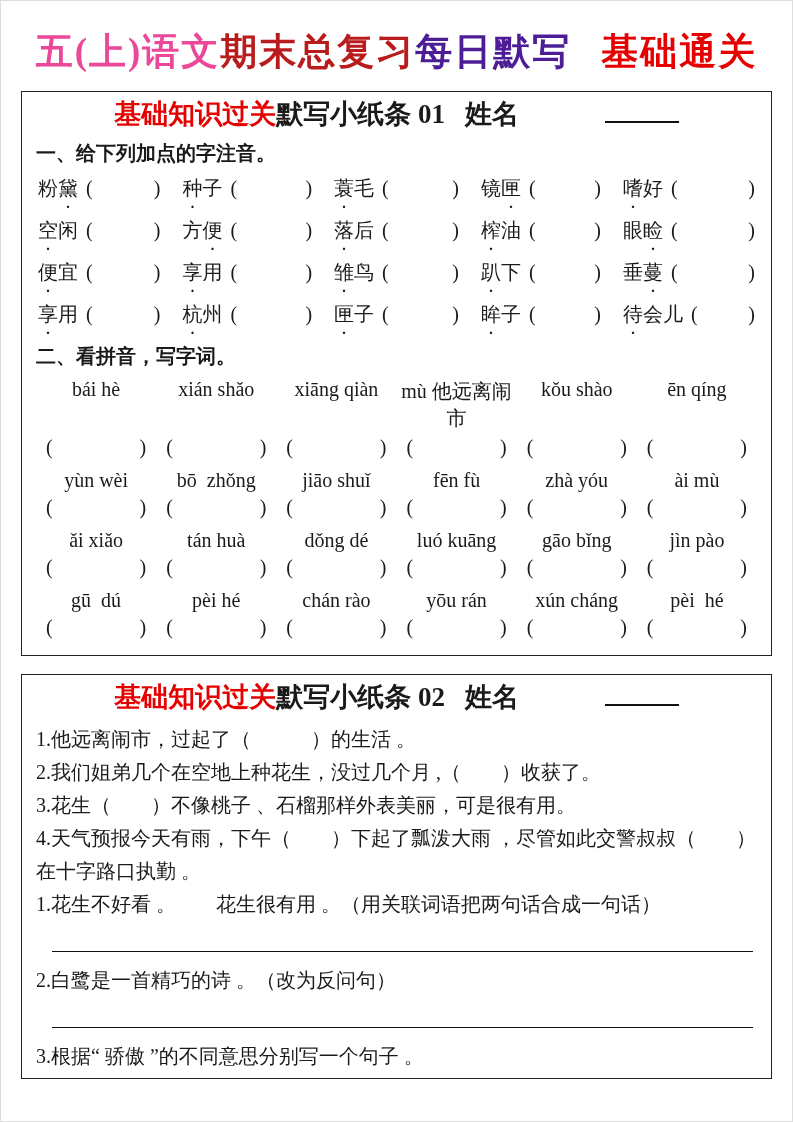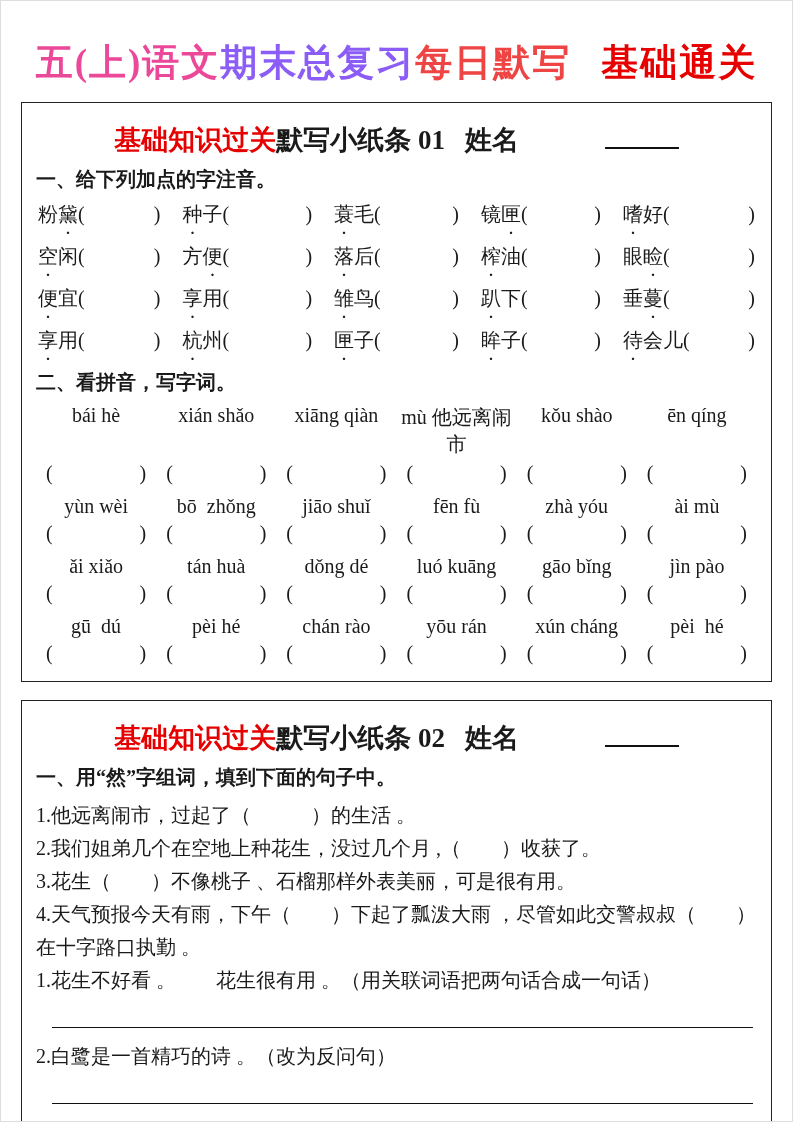--- a/index.html
+++ b/index.html
@@ -21,21 +21,21 @@
     letter-spacing: 2px;
     margin: 26px 0 14px 0;
     white-space: nowrap;
   }
   .main-title .seg { display: inline-block; }
   .main-title .seg.gap-before { margin-left: 30px; }
   
   .sheet {
     border: 1.6px solid #222;
     margin: 0 20px 18px 20px;
-    padding: 15px 14px 6px 14px;
+    padding: 0 14px 6px 14px;
     background: #fff;
   }
   .sheet-header {
     text-align: center;
     font-size: 27px;
     font-weight: 700;
     margin: 4px 0 8px 0;
     white-space: nowrap;
   }
   .sheet-header .red { color: var(--accent, #e60000); }
@@ -58,20 +58,21 @@
     display: grid;
     grid-template-columns: 1.02fr 1.08fr 1.04fr 1fr 1.1fr;
     column-gap: 22px;
     margin: 0 2px 15px 2px;
   }
   .w-item {
     display: flex;
     align-items: baseline;
     font-size: 20px;
     white-space: nowrap;
+    gap: 8px;
   }
   .w-item .ch { position: relative; display: inline-block; }
   .w-item .udot {
     position: absolute;
     left: 50%;
     transform: translateX(-50%);
     bottom: -13px;
     font-size: 15px;
     font-weight: 700;
     font-style: normal;
@@ -109,21 +110,21 @@
     border-bottom: 1.8px solid #111;
     height: 32px;
     margin: 0 4px 12px 16px;
   }
 </style>
 </head>
 <body>
 
 <div class="page">
 
-  <h1 class="main-title" id="mainTitle"><span class="seg" style="color: #ec4899;">五(上)语文</span><span class="seg" style="color: #8b5cf6; margin-top: 11px;">期末总复习</span><span class="seg" style="color: #ef4444;">每日默写</span><span class="seg gap-before" style="color: rgb(230, 0, 0);">基础通关</span></h1>
+  <h1 class="main-title" id="mainTitle"><span class="seg" style="color: #ec4899;">五(上)语文</span><span class="seg" style="color: #b91c1c;">期末总复习</span><span class="seg" style="color: #4c1d95;">每日默写</span><span class="seg gap-before" style="color: rgb(230, 0, 0);">基础通关</span></h1>
 
   <section class="sheet" id="sheet1Box">
     <div class="sheet-header">
       <span class="red">基础知识过关</span><span>默写小纸条 01</span><span class="name-label">姓名</span><span class="name-blank"></span>
     </div>
     <div class="q-title">一、给下列加点的字注音。</div>
     <div id="s1q1">
         <div class="word-row">
           <span class="w-item">
             <span class="chars"><span class="ch">粉</span><span class="ch">黛<i class="udot">·</i></span></span>
@@ -363,21 +364,20 @@
             <span>)</span>
           </span>
         </div>
       </div>
   </section>
 
   <section class="sheet" id="sheet2Box">
     <div class="sheet-header">
       <span class="red">基础知识过关</span><span>默写小纸条 02</span><span class="name-label">姓名</span><span class="name-blank"></span>
     </div>
-    <div class="q-title">一、用“然”字组词，填到下面的句子中。</div>
     <div id="s2q1">
         <div class="sentence">1.他远离闹市，过起了（　　　）的生活 。</div>
         <div class="sentence">2.我们姐弟几个在空地上种花生，没过几个月 ,（　　）收获了。</div>
         <div class="sentence">3.花生（　　）不像桃子 、石榴那样外表美丽，可是很有用。</div>
         <div class="sentence">4.天气预报今天有雨，下午（　　）下起了瓢泼大雨 ，尽管如此交警叔叔（　　）在十字路口执勤 。</div>
       </div>
     <div id="s2q2">
         <div class="w-block">1.花生不好看 。　　花生很有用 。（用关联词语把两句话合成一句话）</div>
         <div class="answer-line"></div>
         <div class="w-block">2.白鹭是一首精巧的诗 。（改为反问句）</div>

